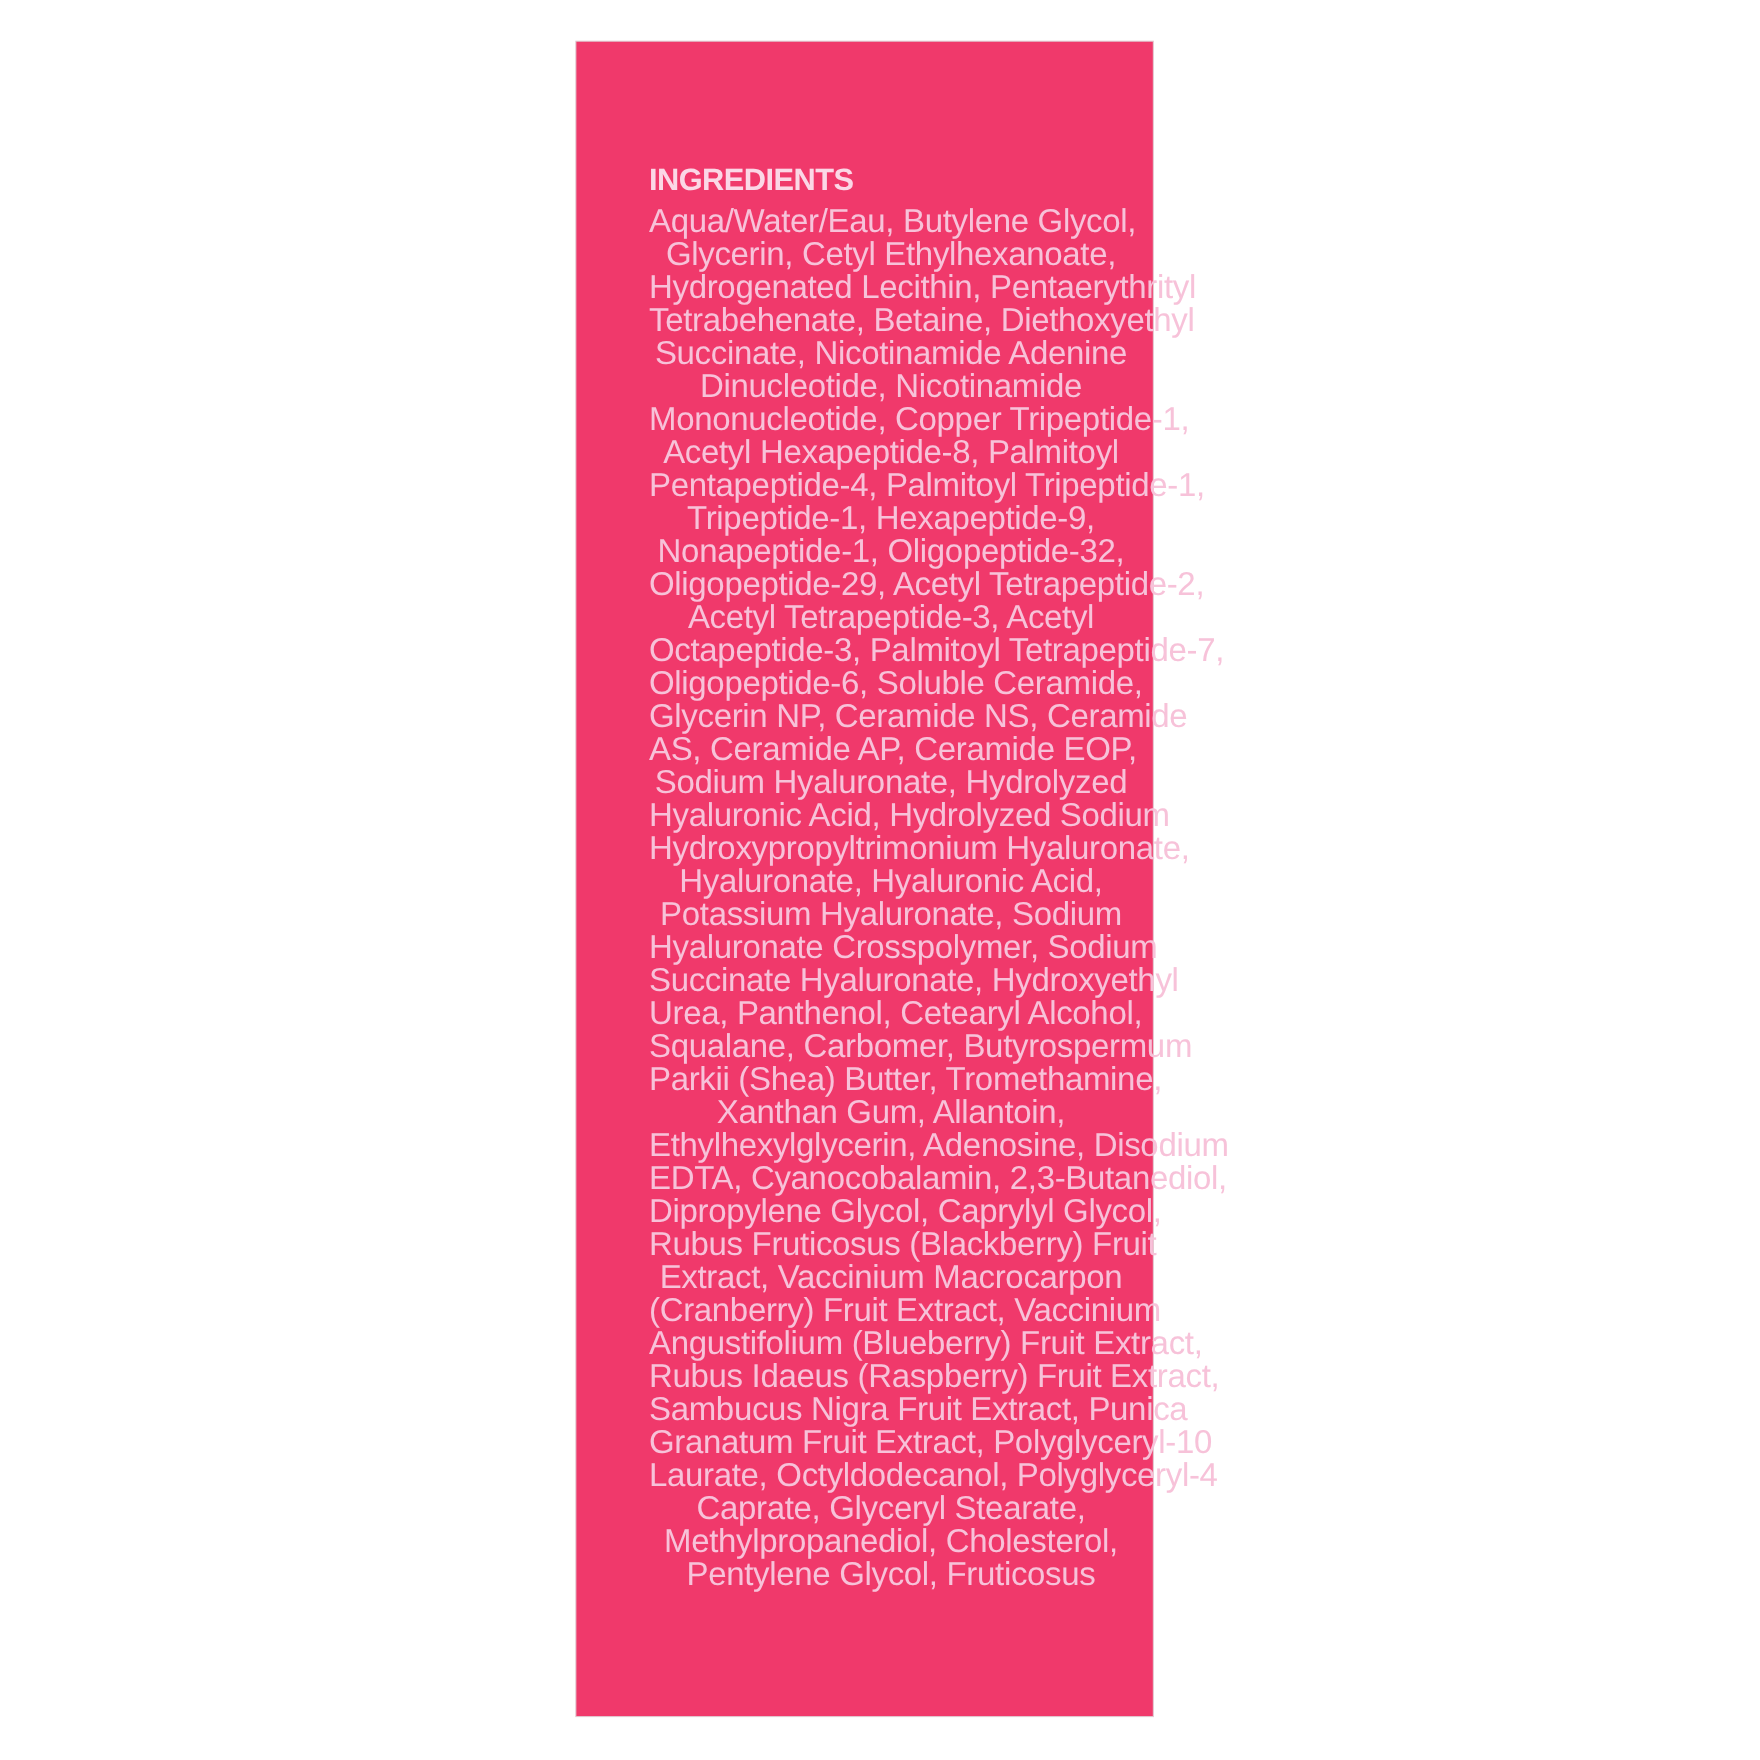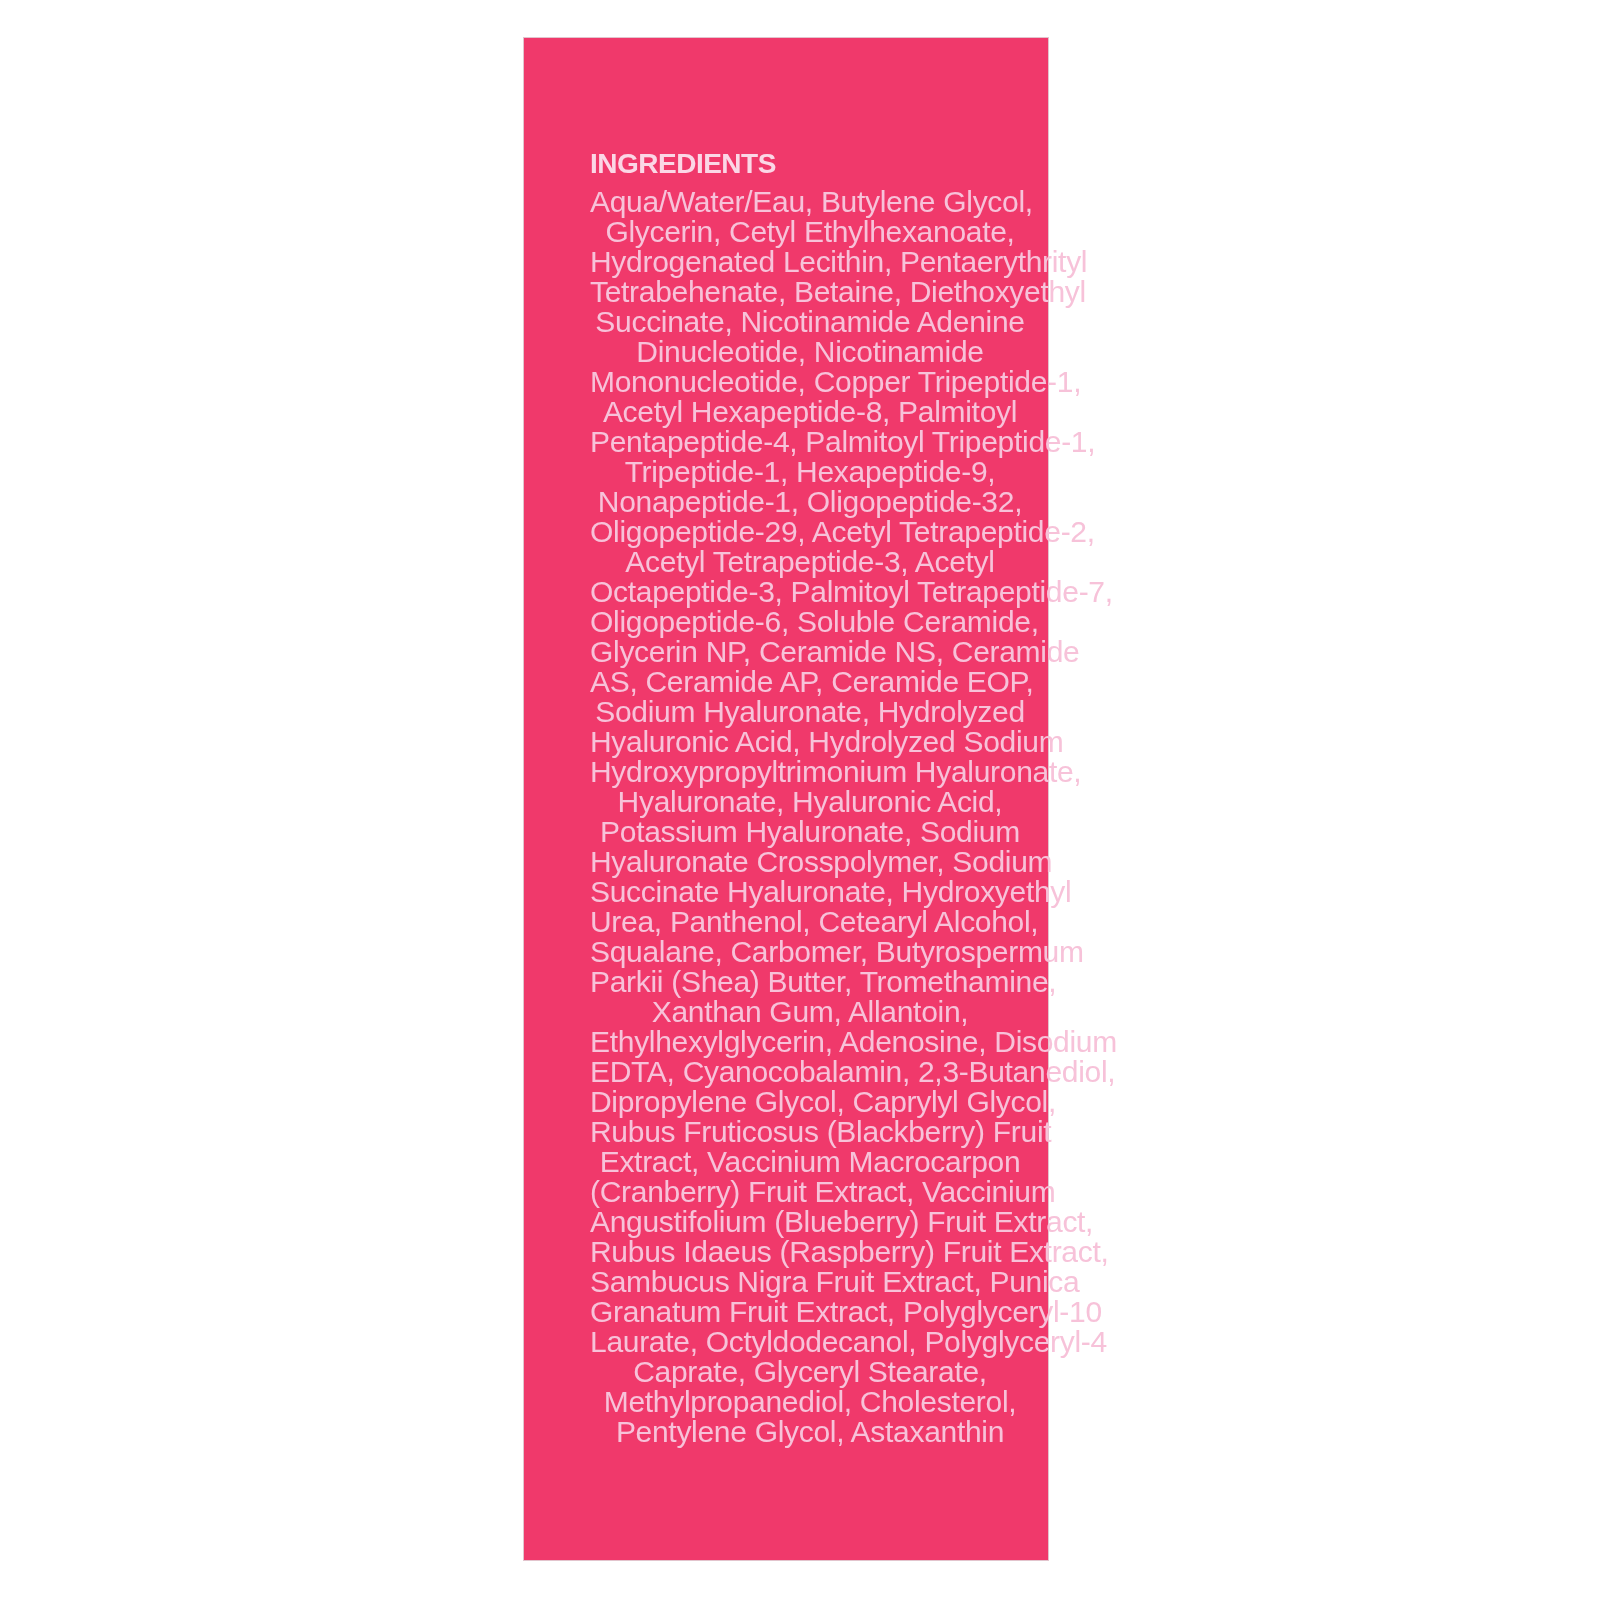--- a/index.html
+++ b/index.html
@@ -88,16 +88,16 @@
         <div class="line">Rubus Fruticosus (Blackberry) Fruit</div>
         <div class="line">Extract, Vaccinium Macrocarpon</div>
         <div class="line">(Cranberry) Fruit Extract, Vaccinium</div>
         <div class="line">Angustifolium (Blueberry) Fruit Extract,</div>
         <div class="line">Rubus Idaeus (Raspberry) Fruit Extract,</div>
         <div class="line">Sambucus Nigra Fruit Extract, Punica</div>
         <div class="line">Granatum Fruit Extract, Polyglyceryl-10</div>
         <div class="line">Laurate, Octyldodecanol, Polyglyceryl-4</div>
         <div class="line">Caprate, Glyceryl Stearate,</div>
         <div class="line">Methylpropanediol, Cholesterol,</div>
-        <div class="line">Pentylene Glycol, Astaxanthin</div>
+        <div class="line">Pentylene Glycol, Fruticosus</div>
       </div>
   </div>
 </div>
 
 </body></html>

